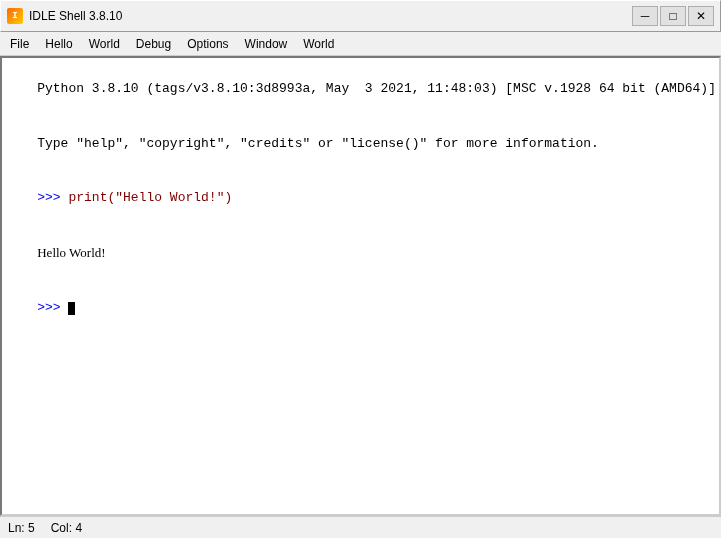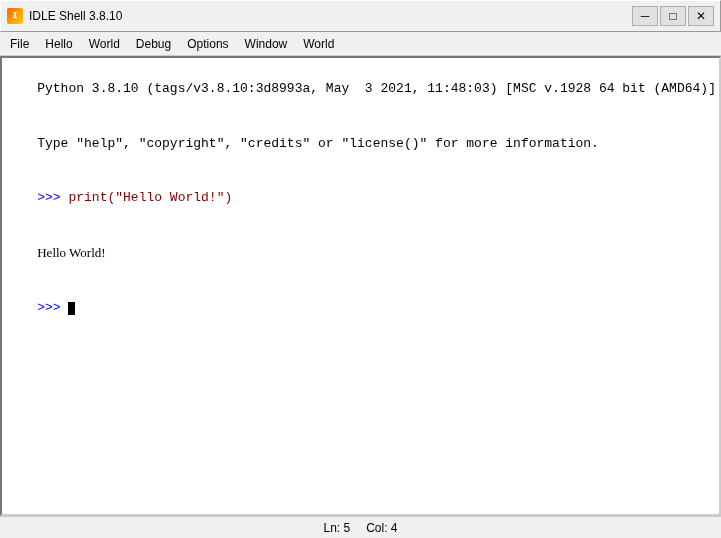--- a/index.html
+++ b/index.html
@@ -108,21 +108,21 @@
     }
 
     .line-output {
       color: #000;
       font-family: Liberation Serif, serif;
     }
 
     
     .status-bar {
       display: flex;
-      justify-content: center;
+      justify-content: flex-start;
       align-items: center;
       background: #f0f0f0;
       border-top: 1px solid #ccc;
       padding: 2px 8px;
       height: 22px;
       font-family: 'Segoe UI', Tahoma, Geneva, Verdana, sans-serif;
       font-size: 12px;
       gap: 16px;
     }
 

